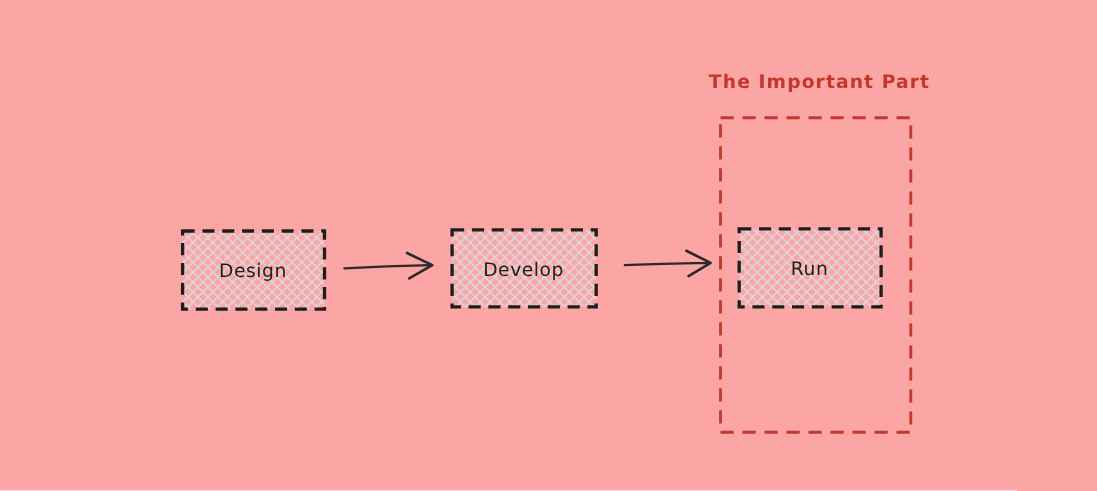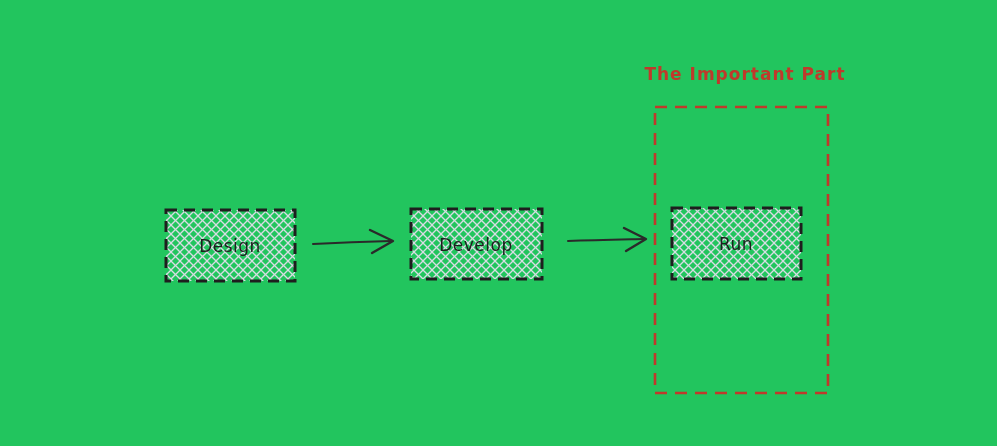--- a/index.html
+++ b/index.html
@@ -4,21 +4,21 @@
 <style>
   html, body {
     margin: 0;
     padding: 0;
     background: #ffffff;
   }
   .canvas {
     position: relative;
     width: 997px;
     height: 446px;
-    background: #22c55e;
+    background: #fca5a5;
     overflow: hidden;
     font-family: "DejaVu Sans", sans-serif;
   }
   svg { display: block; }
   .node-label {
     font-family: "DejaVu Sans", sans-serif;
     font-size: 17px;
     letter-spacing: 0.5px;
     fill: #1e1e1e;
   }

